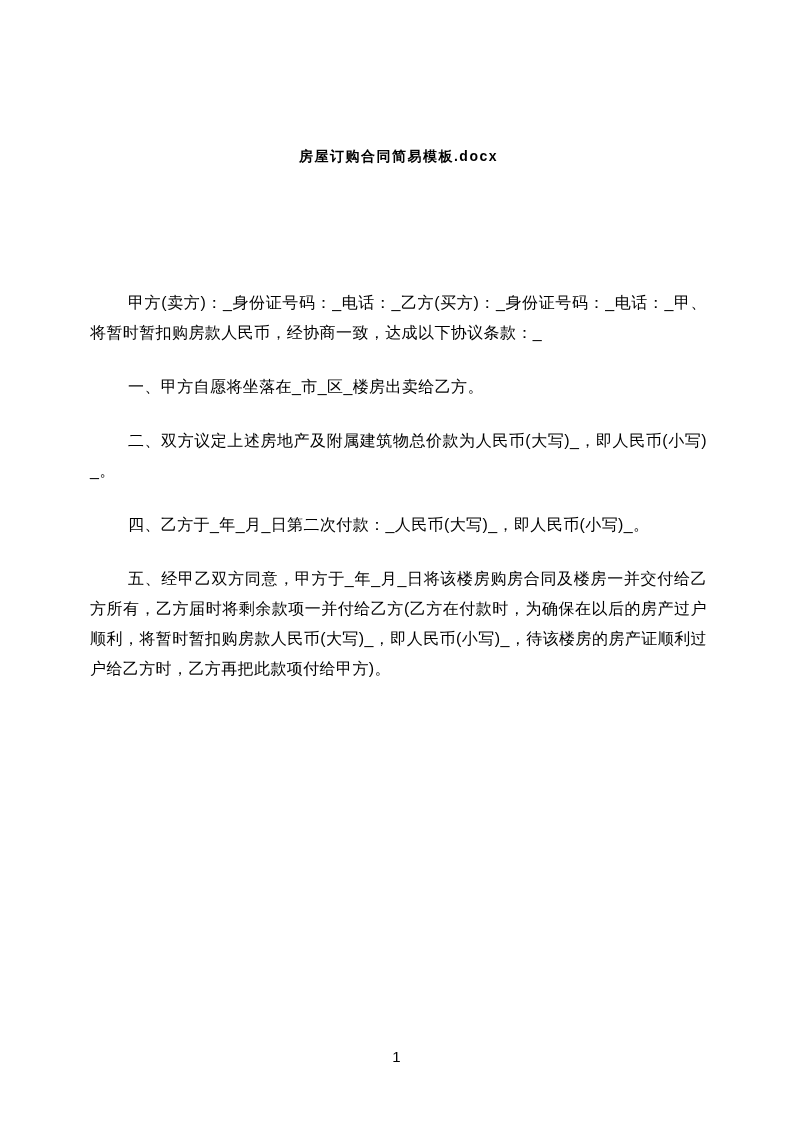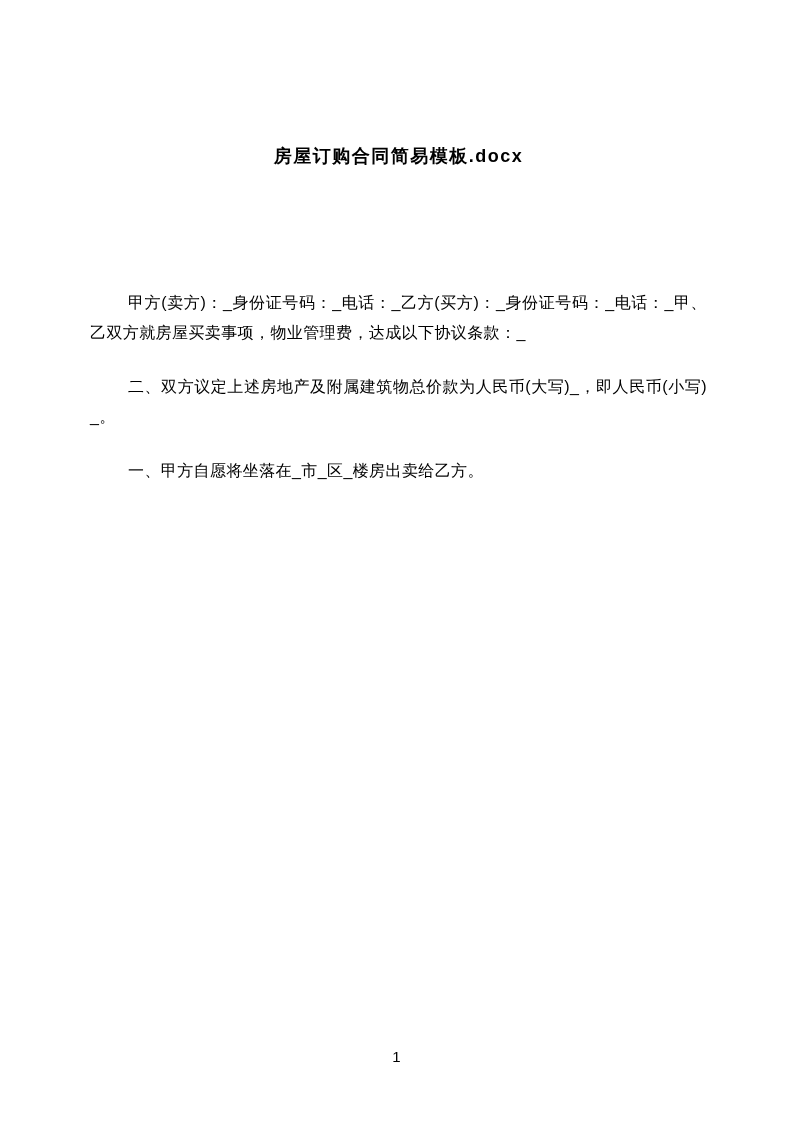--- a/index.html
+++ b/index.html
@@ -14,21 +14,21 @@
     margin: 0 auto;
     background: #ffffff;
     color: #000000;
     font-family: "Liberation Sans", sans-serif;
     box-sizing: border-box;
     padding: 143px 86px 0 90px;
     overflow: hidden;
   }
   .doc-title {
     margin: 0 0 118px 0;
-    font-size: 18px;
+    font-size: 14px;
     line-height: 27px;
     font-weight: bold;
     text-align: center;
     letter-spacing: 1.5px;
     white-space: nowrap;
   }
   .doc-body p {
     margin: 0 0 24px 0;
     font-size: 16px;
     line-height: 30px;
@@ -49,20 +49,22 @@
   }
 </style>
 </head>
 <body>
 
 <div class="page">
 
   <h1 class="doc-title">房屋订购合同简易模板.docx</h1>
 
   <div class="doc-body">
-    <p>甲方(卖方)：_身份证号码：_电话：_乙方(买方)：_身份证号码：_电话：_甲、乙双方就房屋买卖事项，物业管理费，达成以下协议条款：_</p>
+    <p>甲方(卖方)：_身份证号码：_电话：_乙方(买方)：_身份证号码：_电话：_甲、将暂时暂扣购房款人民币，经协商一致，达成以下协议条款：_</p>
+    <p>一、甲方自愿将坐落在_市_区_楼房出卖给乙方。</p>
     <p>二、双方议定上述房地产及附属建筑物总价款为人民币(大写)_，即人民币(小写)_。</p>
-    <p>一、甲方自愿将坐落在_市_区_楼房出卖给乙方。</p>
+    <p>四、乙方于_年_月_日第二次付款：_人民币(大写)_，即人民币(小写)_。</p>
+    <p>五、经甲乙双方同意，甲方于_年_月_日将该楼房购房合同及楼房一并交付给乙方所有，乙方届时将剩余款项一并付给乙方(乙方在付款时，为确保在以后的房产过户顺利，将暂时暂扣购房款人民币(大写)_，即人民币(小写)_，待该楼房的房产证顺利过户给乙方时，乙方再把此款项付给甲方)。</p>
   </div>
 
   <div class="page-number">1</div>
 
 </div>
 
 </body></html>

